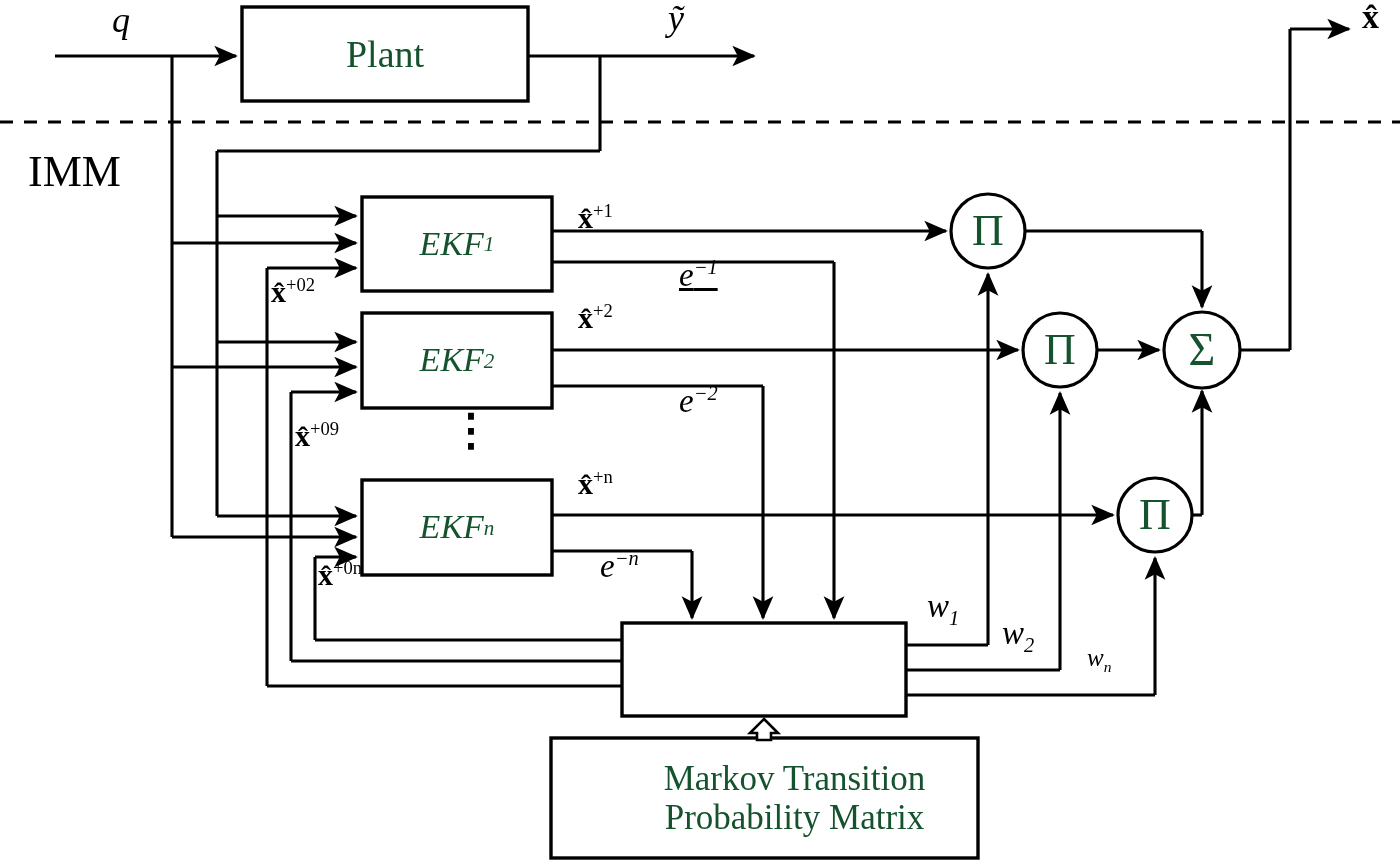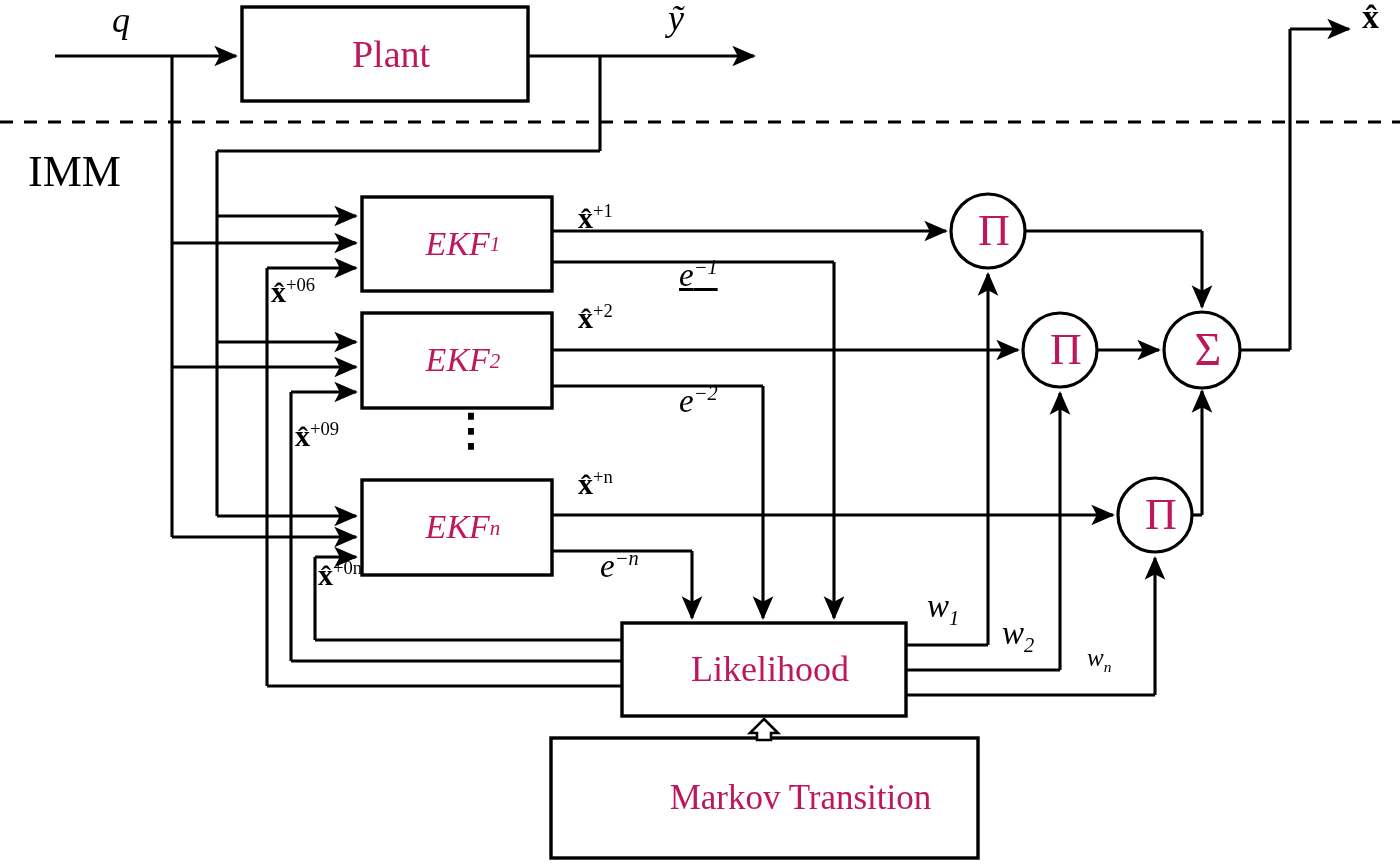--- a/index.html
+++ b/index.html
@@ -28,24 +28,23 @@
     color: #000000;
     line-height: 1;
     user-select: none;
   }
   .box-label {
     position: absolute;
     display: flex;
     align-items: center;
     justify-content: center;
     text-align: center;
-    color: #be185d;
+    color: #14532d;
     line-height: 1.12;
     user-select: none;
-    padding-left: 6px;
   }
   .serif { font-family: "Liberation Serif", "DejaVu Serif", serif; }
   .ital  { font-family: "Liberation Serif", "DejaVu Serif", serif; font-style: italic; }
   .sym   { font-family: "Liberation Serif", "DejaVu Serif", serif; }
   sub, sup {
     font-size: 0.62em;
     line-height: 0;
   }
   .bold-x {
     font-weight: bold;
@@ -166,43 +165,43 @@
   <div class="box-label ital" style="left:362px; top:313px; width:190px; height:95px; font-size:34px;">
     <span>EKF</span>
       <sub>2</sub>
   </div>
 
   <div class="box-label ital" style="left:362px; top:480px; width:190px; height:95px; font-size:34px;">
     <span>EKF</span>
       <sub>n</sub>
   </div>
 
-  <div class="box-label serif" style="left:622px; top:623px; width:284px; height:93px; font-size:36px;">Likelihood</div>
 
   <div class="box-label serif" style="left:551px; top:738px; width:487px; height:120px; font-size:35px; flex-direction:column;">
     <span>Markov Transition</span>
+    <span>Probability Matrix</span>
   </div>
 
   <div class="box-label sym" style="left:951px; top:194px; width:74px; height:74px; font-size:44px;">Π</div>
   <div class="box-label sym" style="left:1023px; top:313px; width:74px; height:74px; font-size:44px;">Π</div>
   <div class="box-label sym" style="left:1118px; top:478px; width:74px; height:74px; font-size:44px;">Π</div>
   <div class="box-label sym" style="left:1164px; top:312px; width:76px; height:76px; font-size:46px;">Σ</div>
 
   <div class="lbl" style="left:578px; top:203px; font-size:30px;text-align:right;">
     <span class="bold-x">x̂</span><sup>+1</sup>
   </div>
   <div class="lbl" style="left:578px; top:303px; font-size:30px;">
     <span class="bold-x">x̂</span><sup>+2</sup>
   </div>
   <div class="lbl" style="left:578px; top:469px; font-size:30px;">
     <span class="bold-x">x̂</span><sup>+n</sup>
   </div>
 
   <div class="lbl" style="left:271px; top:277px; font-size:30px;">
-    <span class="bold-x">x̂</span><sup>+06</sup>
+    <span class="bold-x">x̂</span><sup>+02</sup>
   </div>
   <div class="lbl" style="left:295px; top:421px; font-size:30px;">
     <span class="bold-x">x̂</span><sup>+09</sup>
   </div>
   <div class="lbl" style="left:318px; top:560px; font-size:30px;">
     <span class="bold-x">x̂</span><sup>+0n</sup>
   </div>
 
   <div class="lbl ital" style="left:679px; top:259px; font-size:33px;text-decoration:underline;">
     <span>e</span><sup>−1</sup>

